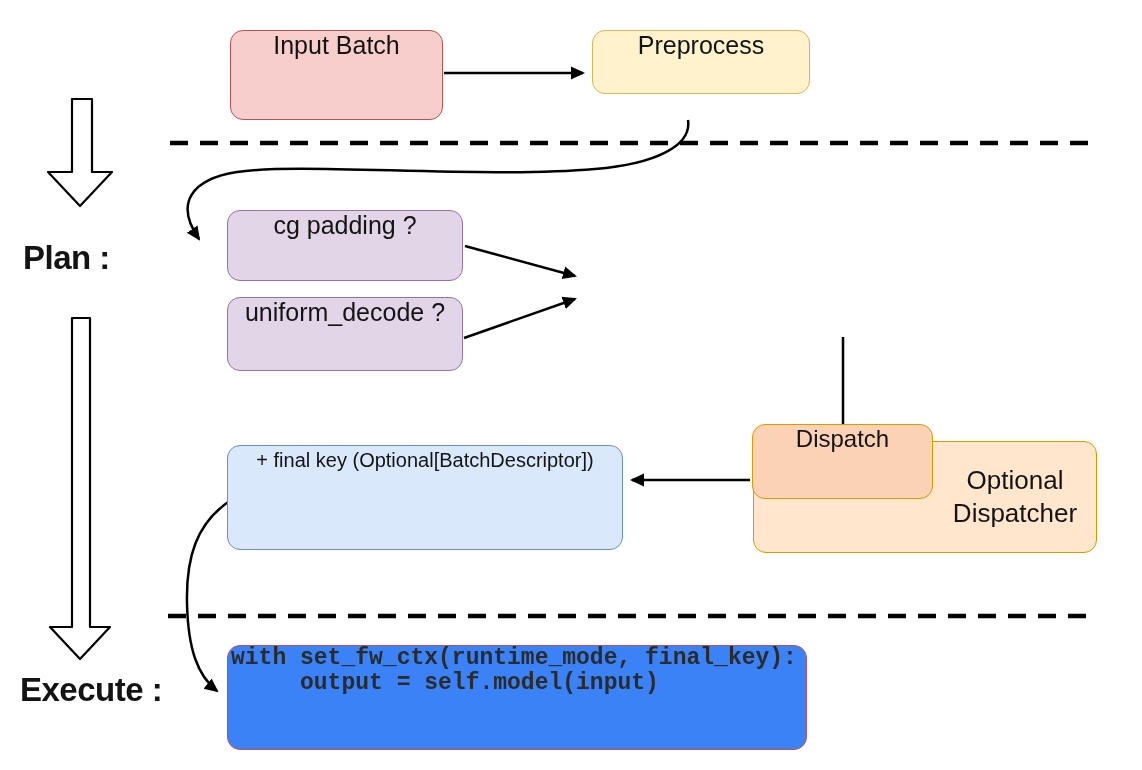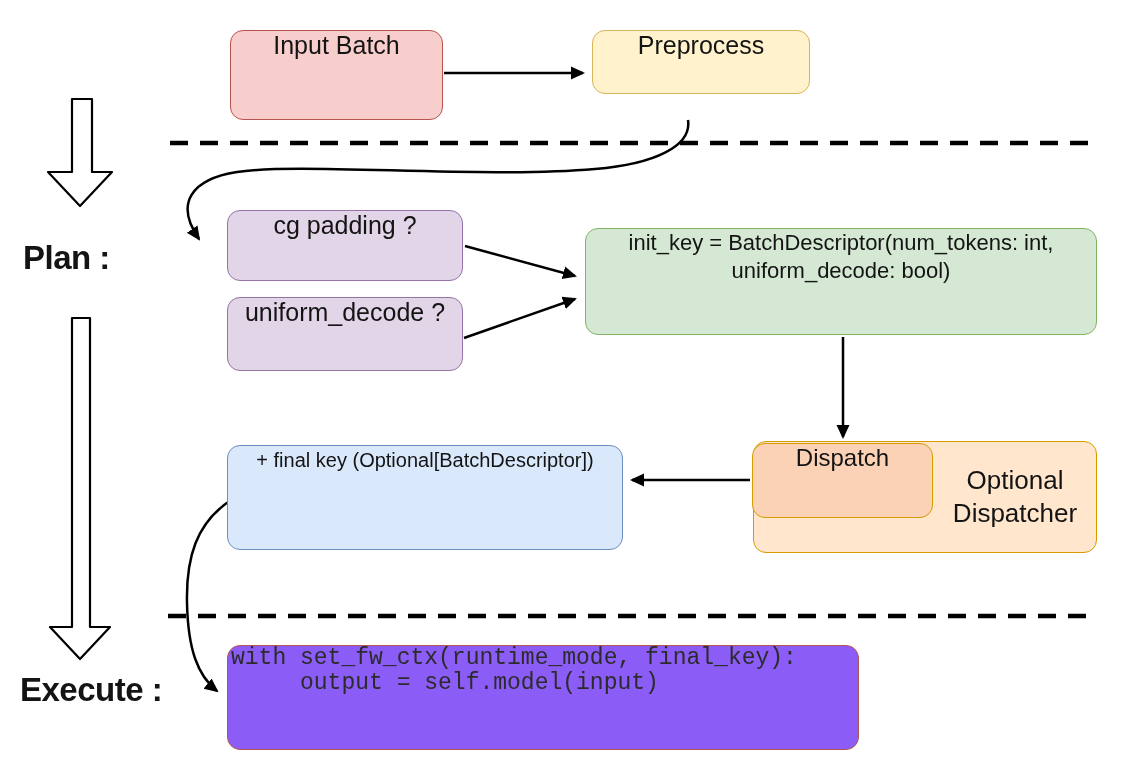--- a/index.html
+++ b/index.html
@@ -67,36 +67,32 @@
   </div>
 
   <div class="node" style="left: 227px; top: 210px; width: 236px; height: 71px; font-size: 25px; background-color: rgb(225, 213, 231); border-color: rgb(150, 115, 166);">
     <span class="ln">cg padding ?</span>
   </div>
 
   <div class="node" style="left: 227px; top: 297px; width: 236px; height: 74px; font-size: 25px; background-color: rgb(225, 213, 231); border-color: rgb(150, 115, 166);">
     <span class="ln">uniform_decode ?</span>
   </div>
 
-  <div class="node" style="left: 585px; top: 228px; width: 512px; height: 107px; font-size: 22px; line-height: 28px; background-color: rgb(213, 232, 212); border-color: rgb(130, 179, 102);">
-    <span class="ln">init_key = BatchDescriptor(num_tokens: int,</span>
-    <span class="ln">uniform_decode: bool)</span>
-  </div>
 
   <div class="node" style="left: 753px; top: 441px; width: 344px; height: 112px; background-color: rgb(255, 230, 204); border-color: rgb(215, 155, 0);"></div>
   <div class="cg-text" style="left:933px;top:441px;width:164px;height:112px;font-size:26px;line-height:33px;">
     <span class="ln">Optional</span>
     <span class="ln">Dispatcher</span>
   </div>
-  <div class="node" style="left: 752px; top: 443px; width: 181px; height: 75px; font-size: 24px; z-index: 3; background-color: rgb(251, 210, 182); border-color: rgb(215, 155, 0);">
+  <div class="node" style="left: 752px; top: 424px; width: 181px; height: 75px; font-size: 24px; z-index: 3; background-color: rgb(251, 210, 182); border-color: rgb(215, 155, 0);">
     <span class="ln">Dispatch</span>
   </div>
 
   <div class="node" style="left: 227px; top: 445px; width: 396px; height: 105px; font-size: 20px; line-height: 28px; background-color: rgb(218, 232, 252); border-color: rgb(108, 142, 191);">
     <span class="ln">+ final key (Optional[BatchDescriptor])</span>
   </div>
 
-  <div class="node code" style="left: 227px; top: 645px; width: 632px; height: 105px; background-color: #8b5cf6; border-color: rgb(184, 84, 80);">
+  <div class="node code" style="left: 227px; top: 645px; width: 580px; height: 105px; background-color: #3b82f6; border-color: rgb(184, 84, 80); font-weight: bold;">
     <span class="ln">with set_fw_ctx(runtime_mode, final_key):</span>
     <span class="ln">     output = self.model(input)</span>
   </div>
 
 </div>
 
 </body></html>

